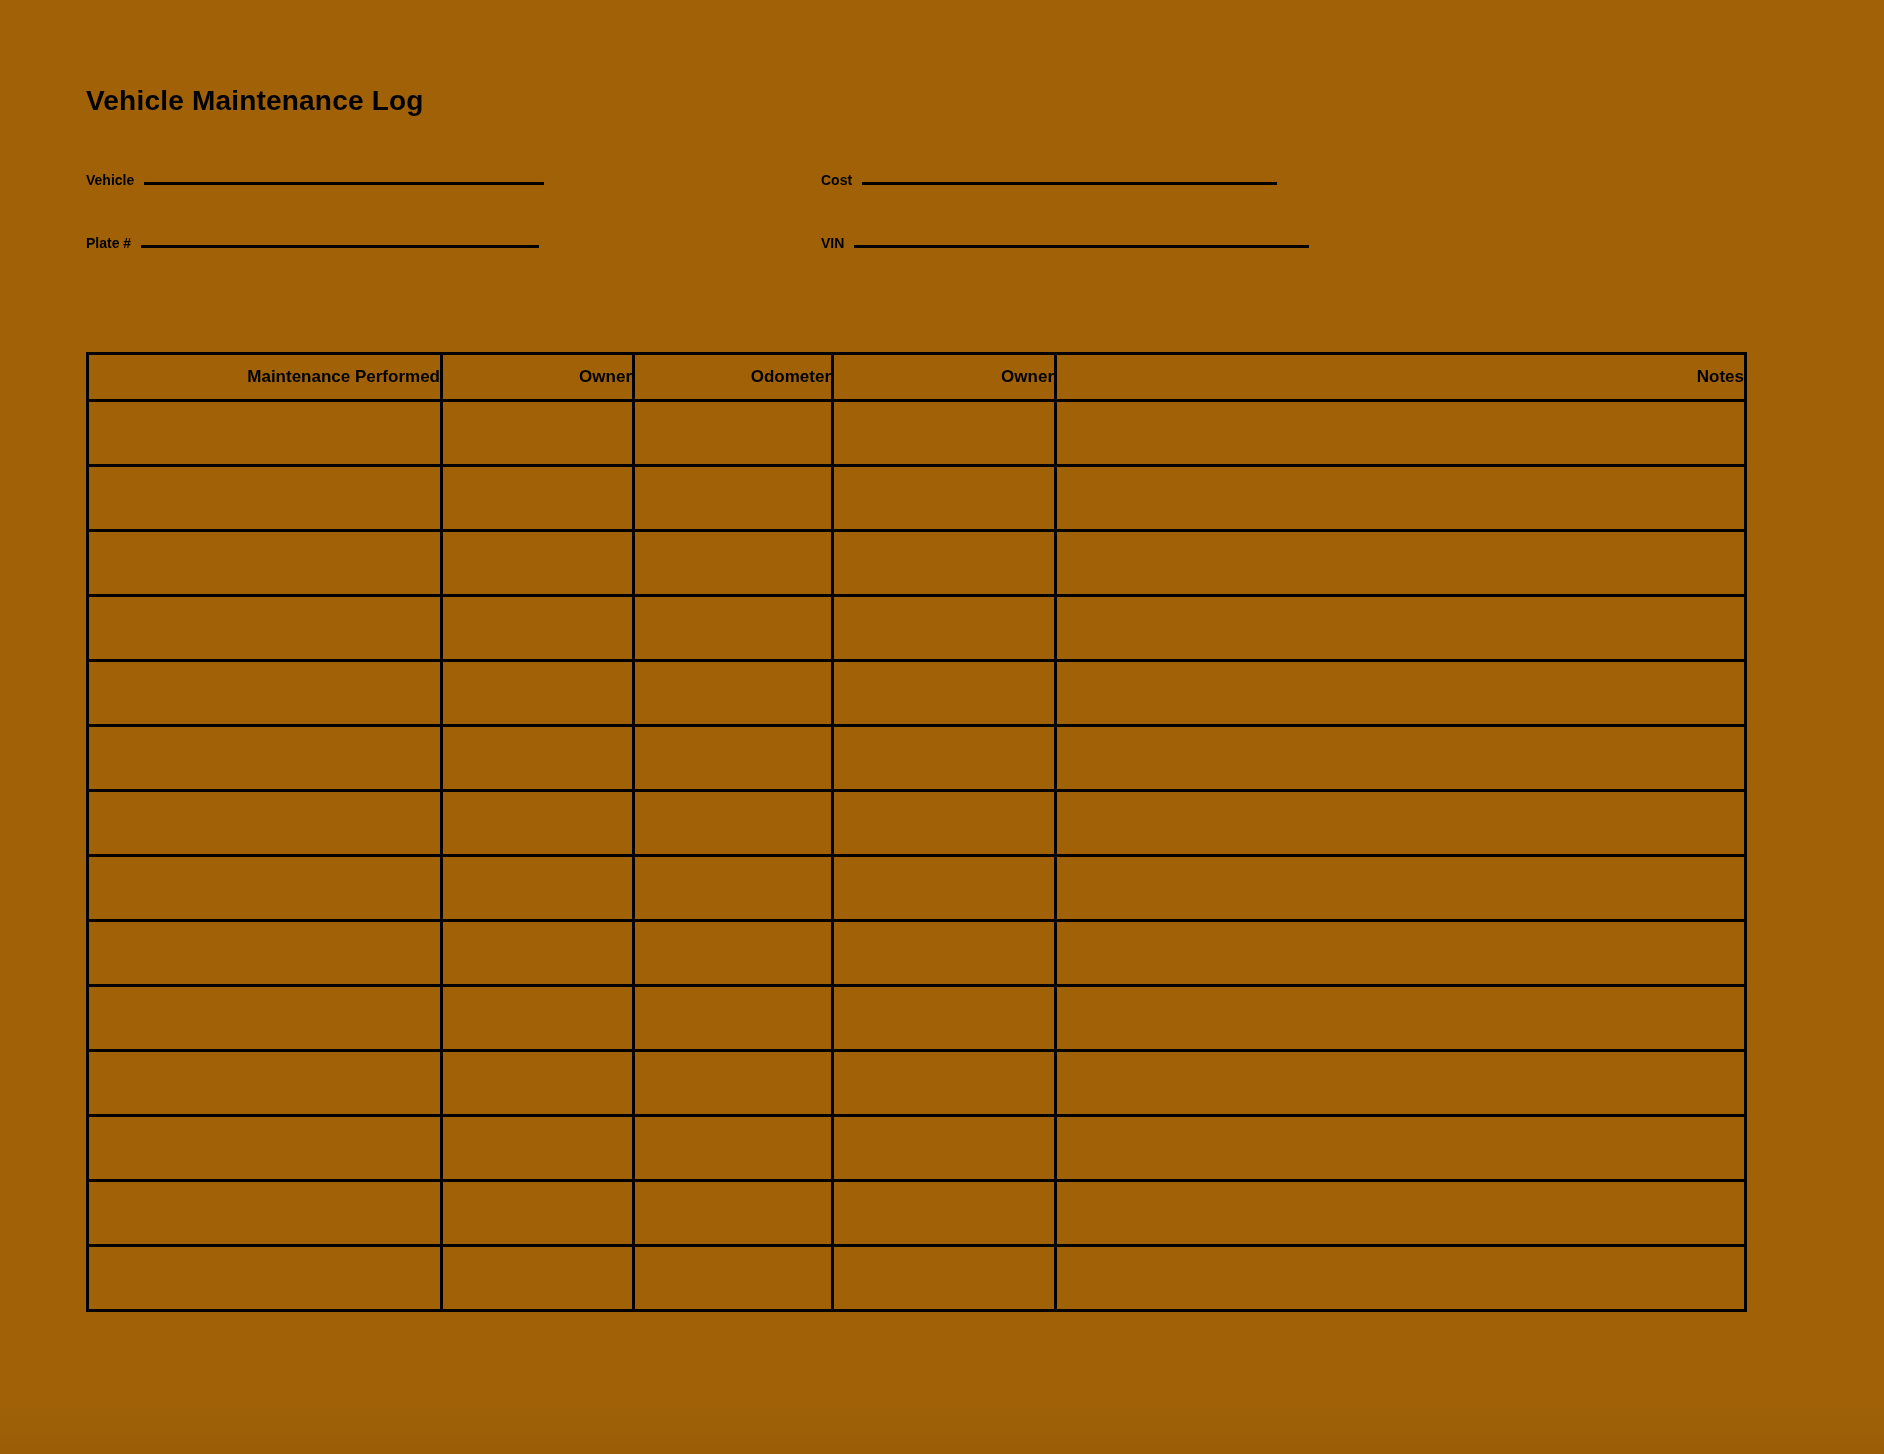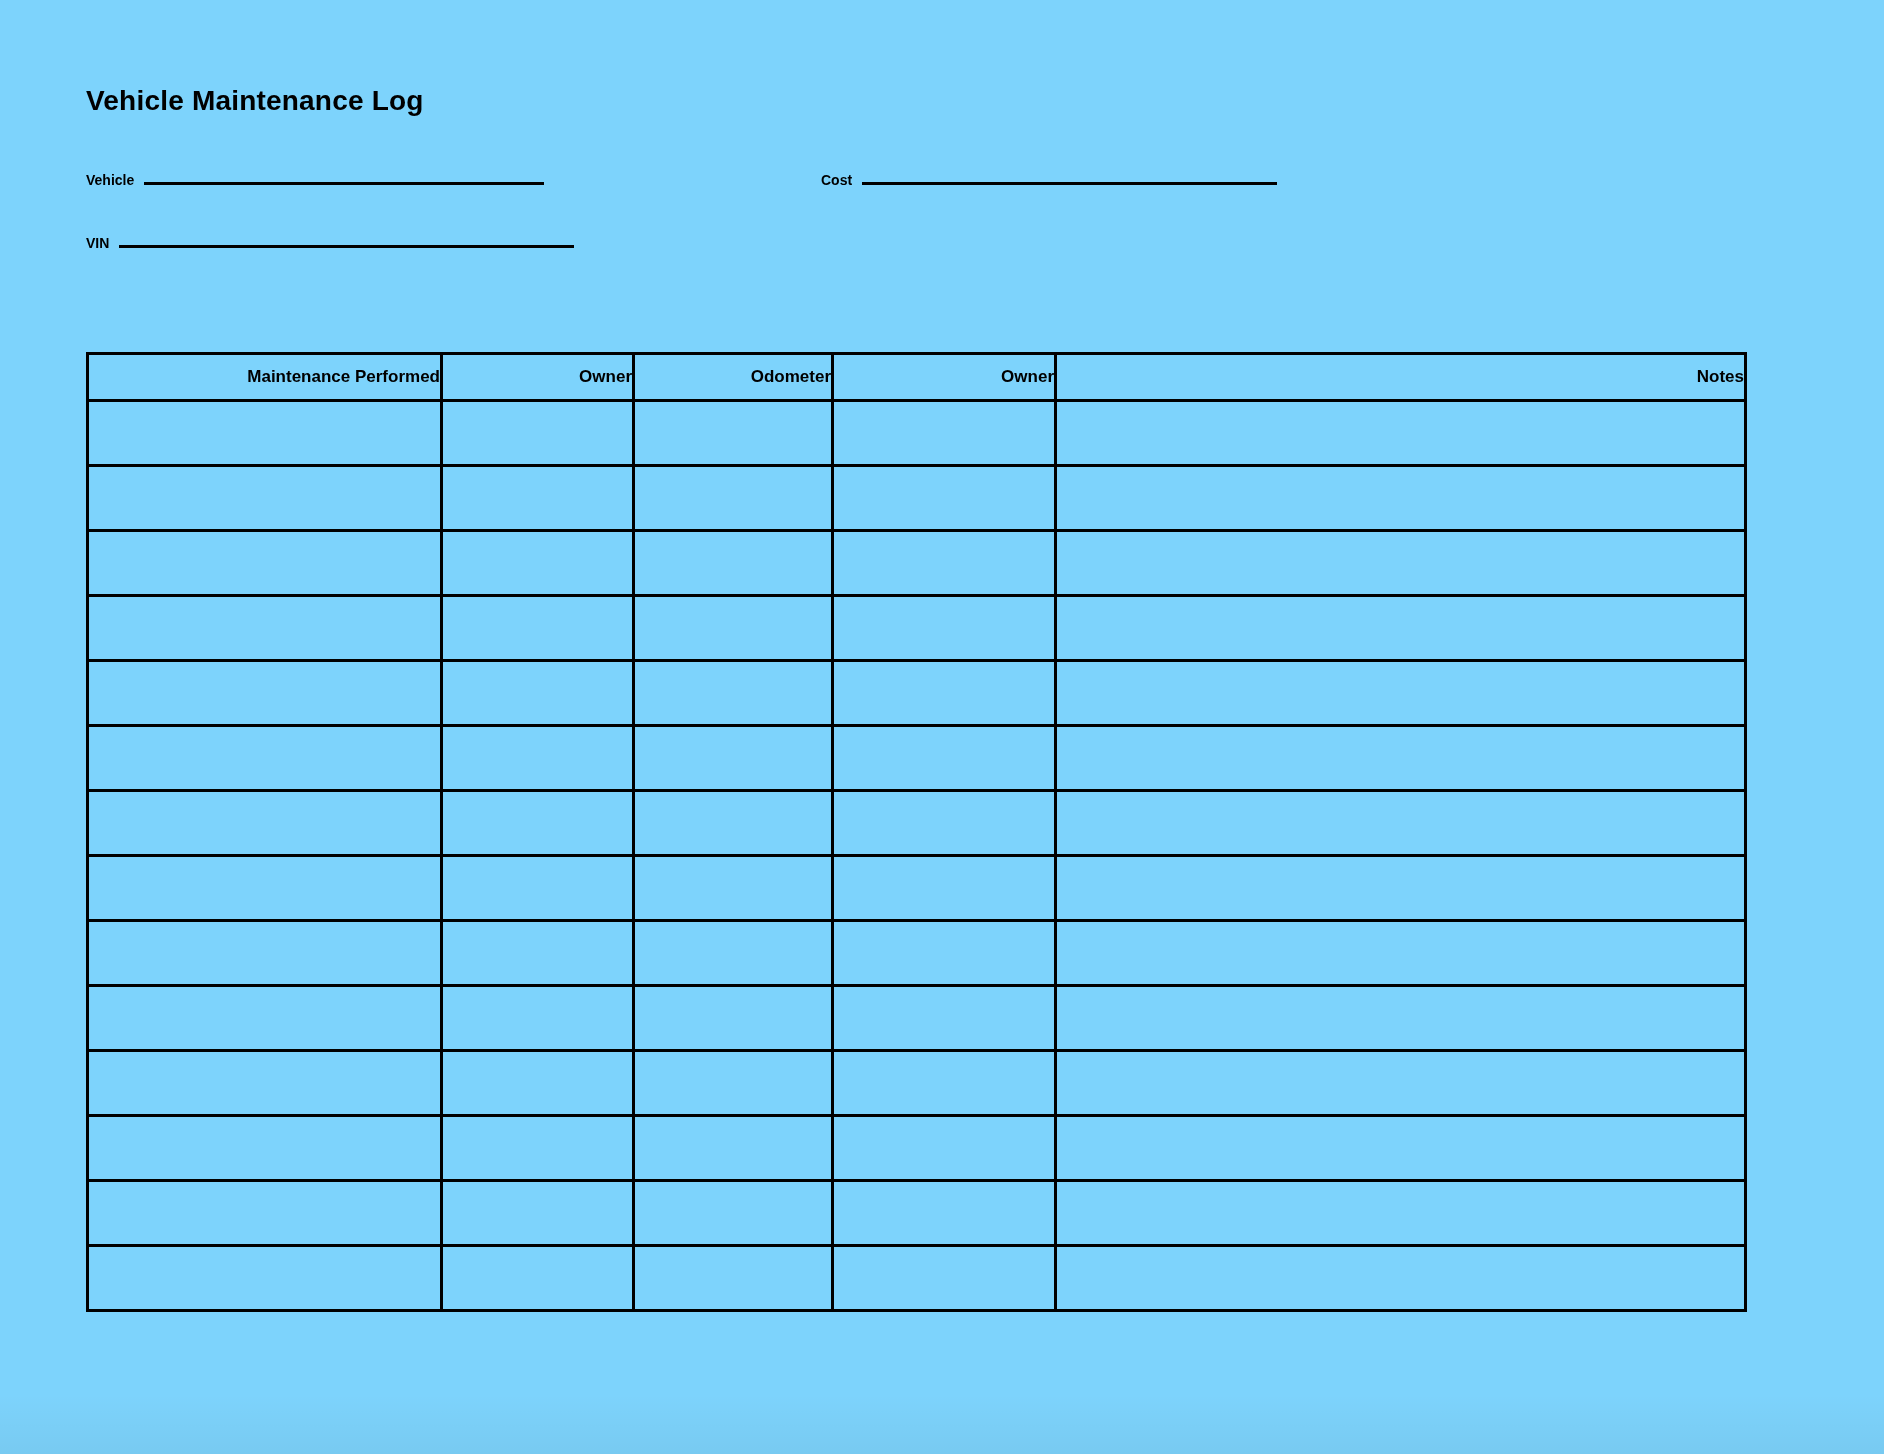--- a/index.html
+++ b/index.html
@@ -14,21 +14,21 @@
     color: #000000;
     position: relative;
     overflow: hidden;
   }
   .page {
     position: absolute;
     left: 0;
     top: 0;
     width: 1884px;
     height: 1454px;
-    background: #7dd3fc;
+    background: #a16207;
   }
   
   .page-shadow {
     position: absolute;
     left: 0;
     bottom: 0;
     width: 1884px;
     height: 60px;
     background: linear-gradient(to bottom, rgba(255,255,255,0) 0%, rgba(0,0,0,0.045) 100%);
     pointer-events: none;
@@ -118,20 +118,24 @@
       <div class="field field-left">
         <span class="field-label">Vehicle</span>
         <span class="field-rule rule-vehicle"></span>
       </div>
       <div class="field">
         <span class="field-label">Cost</span>
         <span class="field-rule rule-owner"></span>
       </div>
     </div>
     <div class="field-row">
+      <div class="field field-left">
+        <span class="field-label">Plate #</span>
+        <span class="field-rule rule-plate"></span>
+      </div>
       <div class="field">
         <span class="field-label">VIN</span>
         <span class="field-rule rule-vin"></span>
       </div>
     </div>
   </div>
 
   <table class="log-table">
     <colgroup>
       <col class="col-maintenance">

